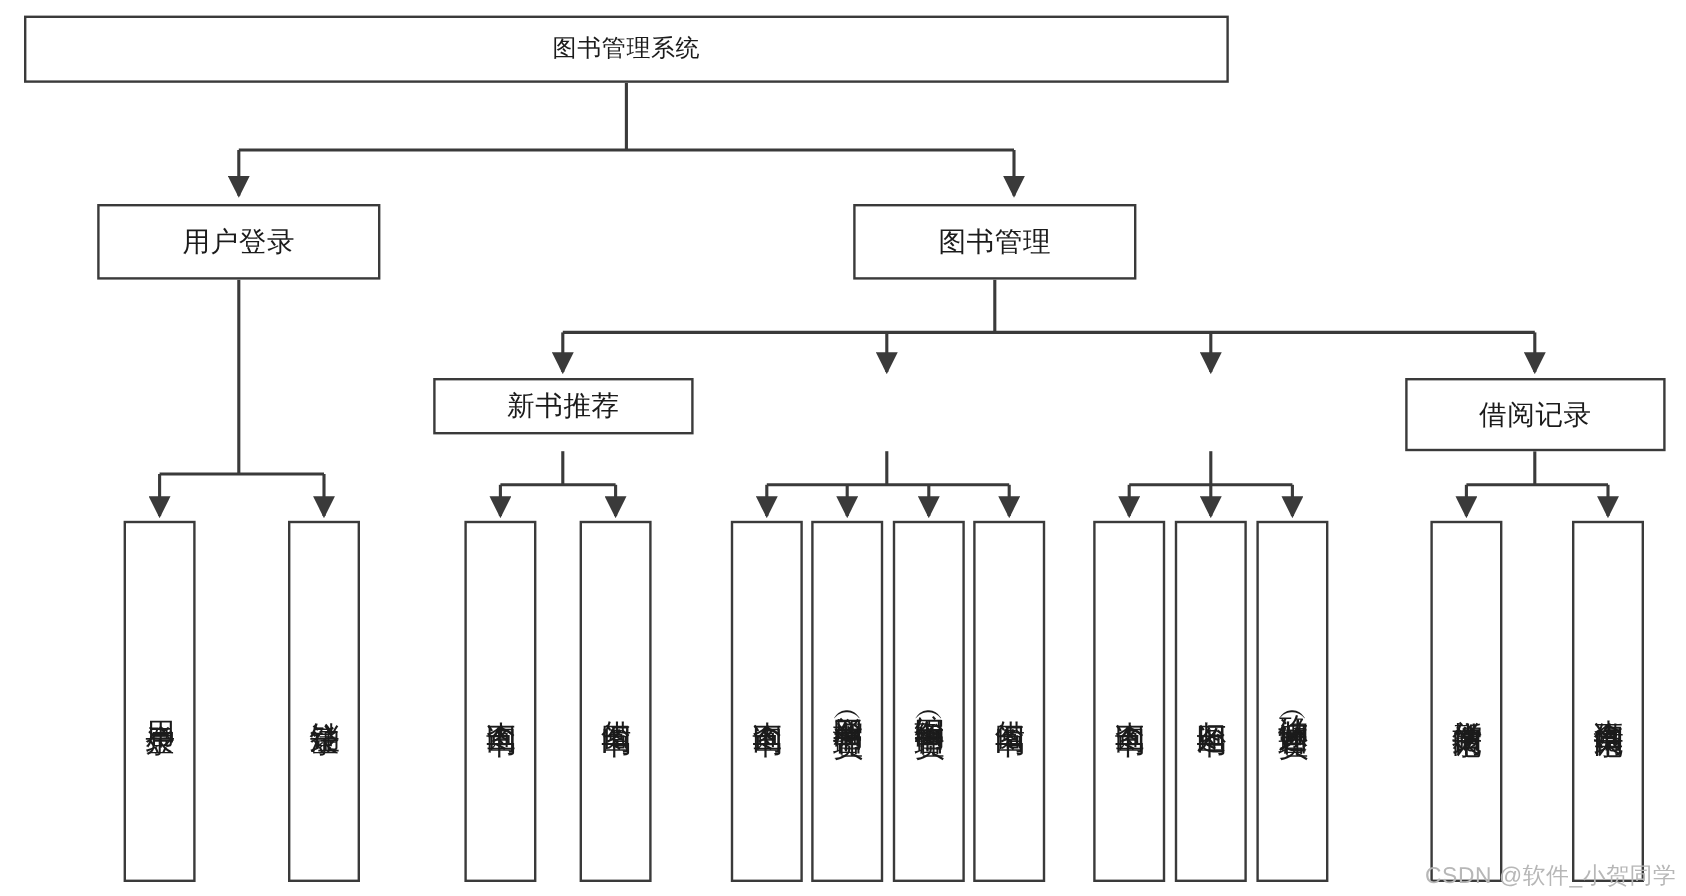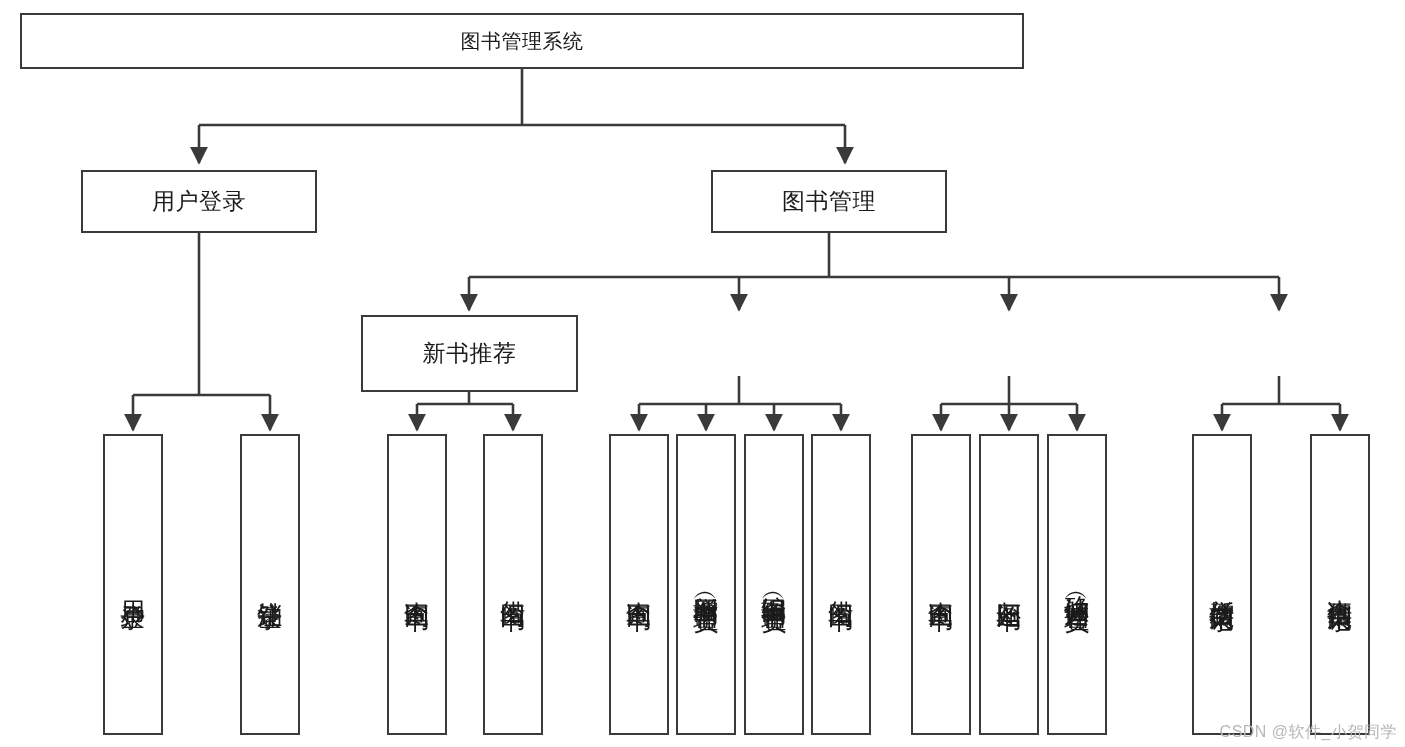--- a/index.html
+++ b/index.html
@@ -55,21 +55,21 @@
     font-size:25px;
     line-height:1.05;
     letter-spacing:2px;
     max-height:285px;
   }
   
   #watermark{
     position:absolute;
     right:8px;
     bottom:4px;
-    font-size:16px;
+    font-size:19px;
     color:#b7b7b7;
     white-space:nowrap;
     letter-spacing:0.5px;
   }
 </style>
 </head>
 <body>
 
 <div id="canvas">
 
@@ -128,26 +128,29 @@
   </div>
 
   <div class="node h" style="left:81px; top:170px; width:236px; height:63px;">
     <span class="label">用户登录</span>
   </div>
 
   <div class="node h" style="left:711px; top:170px; width:236px; height:63px;">
     <span class="label">图书管理</span>
   </div>
 
-  <div class="node h" style="left:361px; top:315px; width:217px; height:77px;">
+  <div class="node h" style="left:361px; top:315px; width:217px; height:47px;">
     <span class="label">新书推荐</span>
   </div>
 
 
 
+  <div class="node h" style="left:1171px; top:315px; width:217px; height:61px;">
+    <span class="label">借阅记录</span>
+  </div>
 
   <div class="node v" style="left:103px; top:434px; width:60px; height:301px;">
     <span class="label">用户登录</span>
   </div>
   <div class="node v" style="left:240px; top:434px; width:60px; height:301px;">
     <span class="label">注销登录</span>
   </div>
 
   <div class="node v" style="left:387px; top:434px; width:60px; height:301px;">
     <span class="label">查询图书</span>

